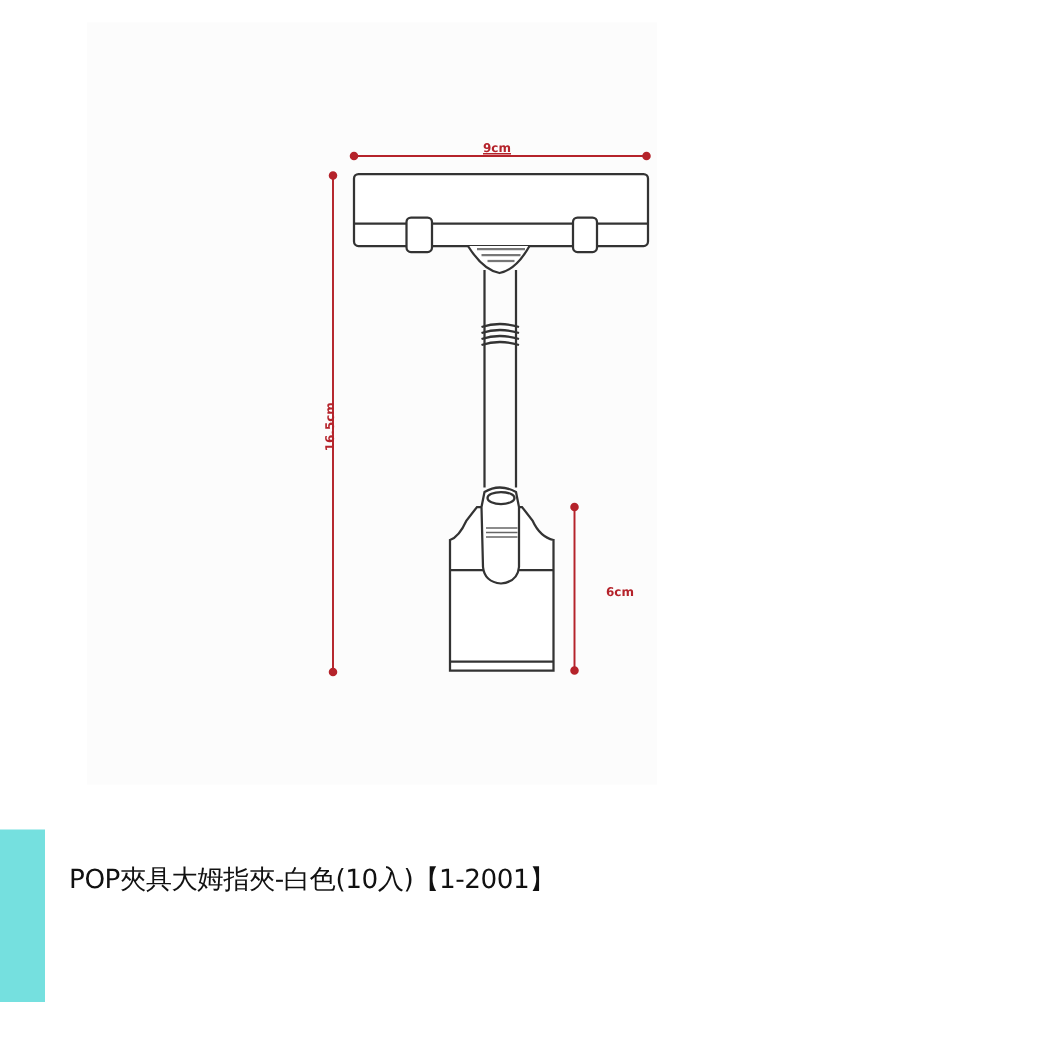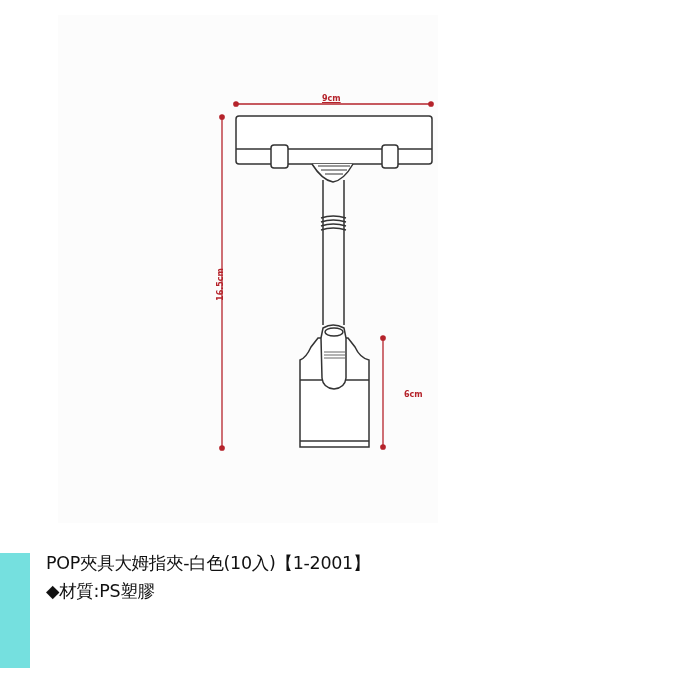--- a/index.html
+++ b/index.html
@@ -5,21 +5,21 @@
   html,body{margin:0;padding:0;background:#ffffff;}
   body{width:700px;height:700px;position:relative;overflow:hidden;font-family:"DejaVu Sans",sans-serif;}
   .panel{position:absolute;left:58px;top:15px;width:380px;height:508px;background:#fcfcfc;}
   .diagram{position:absolute;left:0;top:0;width:700px;height:540px;}
   .dim-label{position:absolute;color:#b5232b;font-family:"DejaVu Sans",sans-serif;font-weight:bold;font-size:8px;}
   .dim-top{left:322px;top:94px;text-decoration:underline;}
   .dim-left{left:204px;top:280px;transform:rotate(-90deg);transform-origin:center;}
   .dim-right{left:404px;top:390px;}
   .accent-bar{position:absolute;left:0;top:553px;width:30px;height:115px;background:#75e0df;}
   .info{position:absolute;left:46px;top:549px;color:#111;font-family:"DejaVu Sans",sans-serif;font-size:17.5px;line-height:28px;letter-spacing:-0.3px;}
-  .info div{white-space:nowrap;}
+  .info div{white-space:nowrap;margin-top:24px;}
 </style>
 </head>
 <body>
 
 <div class="panel"></div>
 
 <svg class="diagram" viewBox="0 0 700 540" xmlns="http://www.w3.org/2000/svg">
 
   <g stroke="#b5232b" stroke-width="1.3" fill="#b5232b">
     <line x1="236" y1="104" x2="431" y2="104"></line>
@@ -74,14 +74,13 @@
 </svg>
 
 <div class="dim-label dim-top">9cm</div>
 <div class="dim-label dim-left">16.5cm</div>
 <div class="dim-label dim-right">6cm</div>
 
 <div class="accent-bar"></div>
 
 <div class="info">
   <div>POP夾具大姆指夾-白色(10入)【1-2001】</div>
-  <div>◆材質:PS塑膠</div>
 </div>
 
 </body></html>

